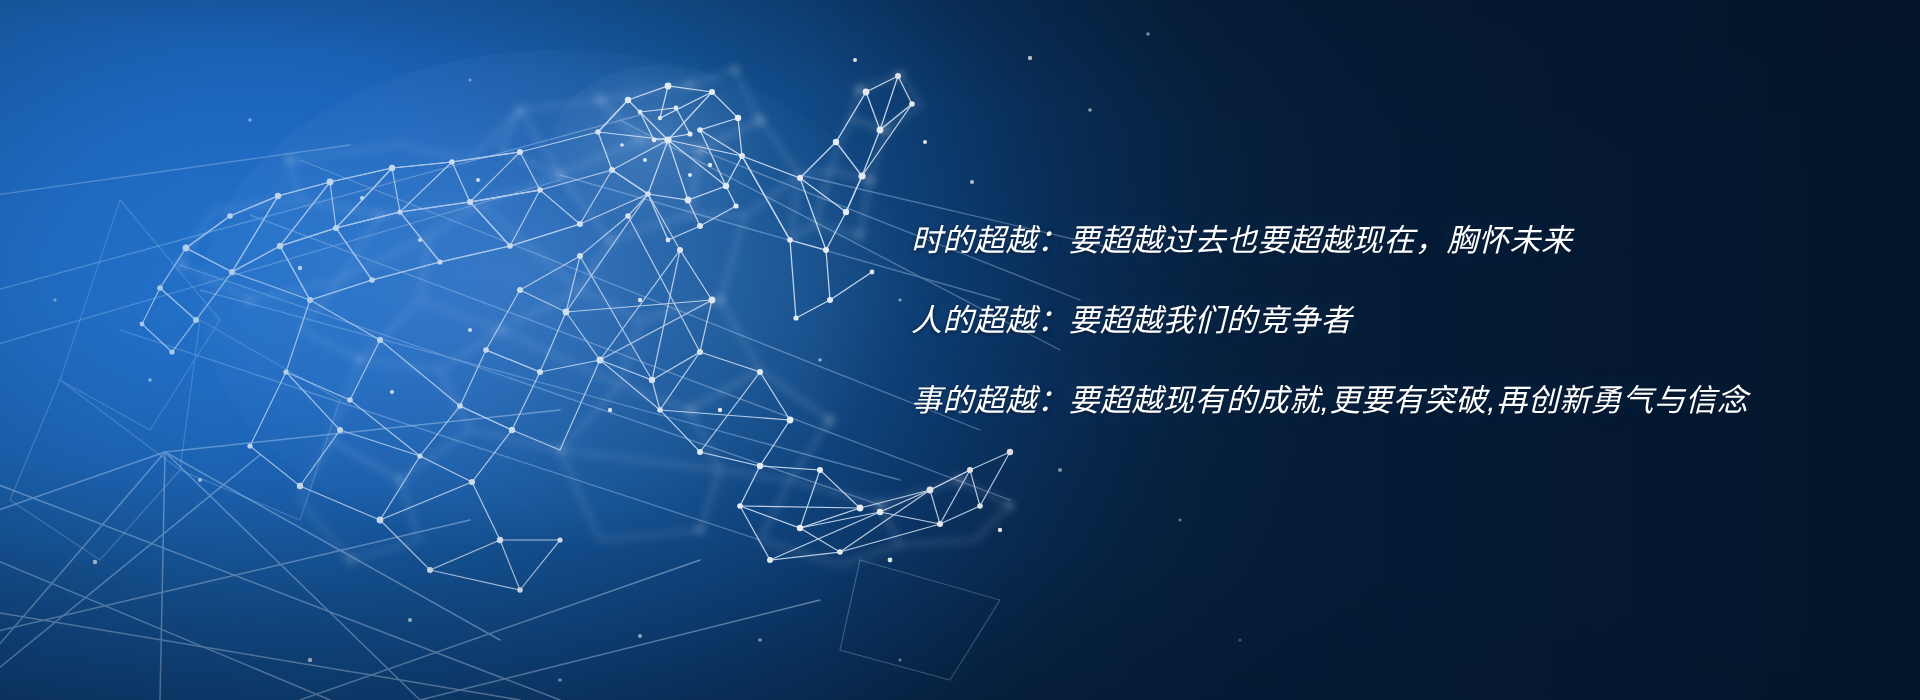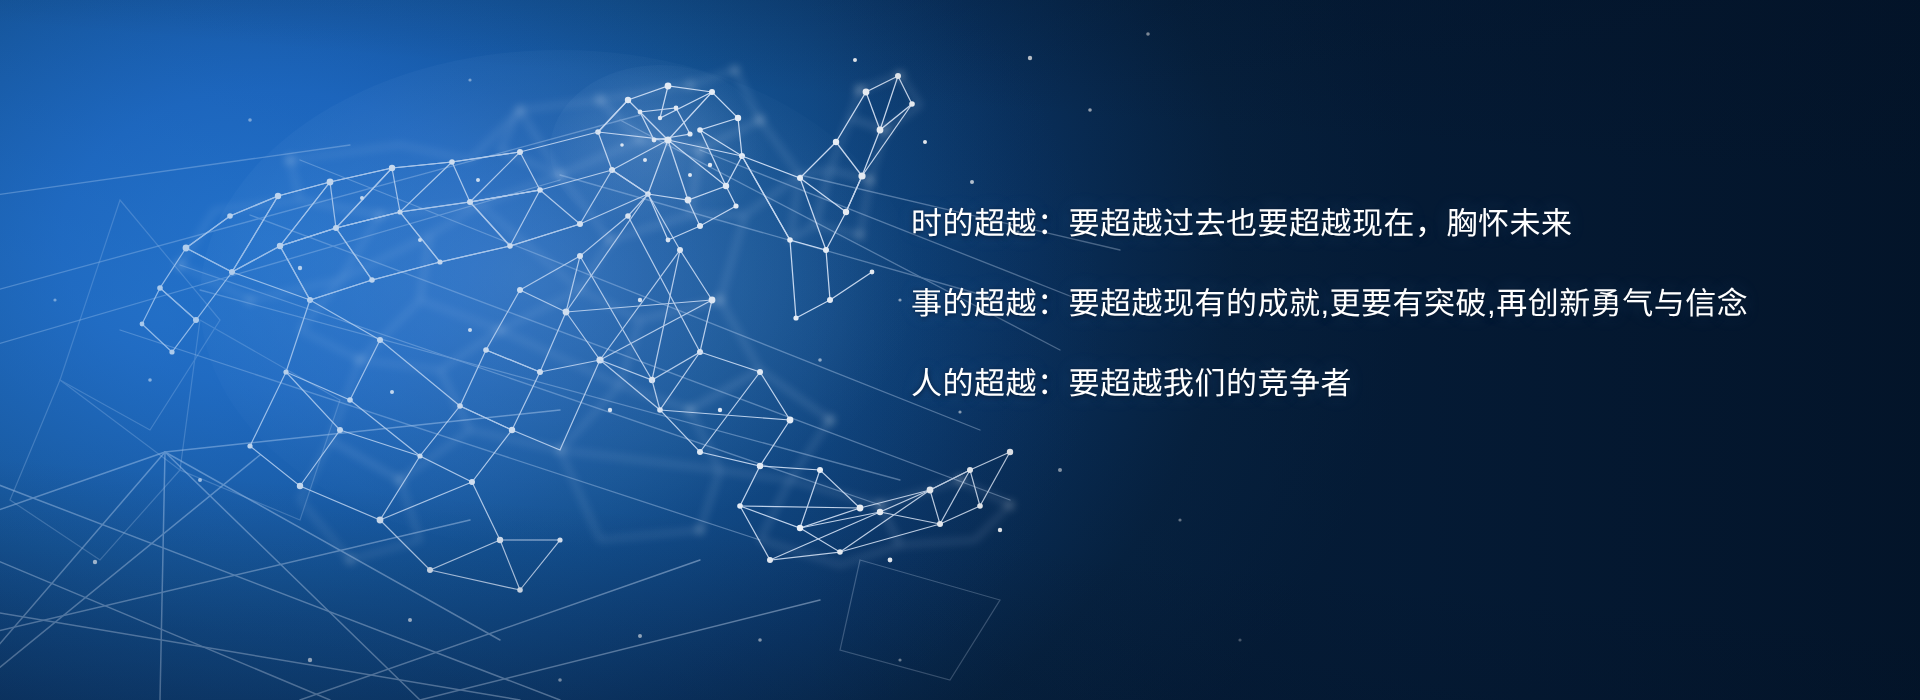--- a/index.html
+++ b/index.html
@@ -30,22 +30,23 @@
     position:absolute;inset:0;
     background:linear-gradient(185deg, rgba(3,18,38,.30) 0%, rgba(3,18,38,0) 22%, rgba(3,18,38,0) 72%, rgba(3,16,34,.28) 100%);
     pointer-events:none;
   }
   
   .art{position:absolute;inset:0;width:1920px;height:700px;}
   .art.glow{filter:blur(4px);opacity:.62;}
   
   #copy{
     position:absolute;
-    left:911px;top:208px;
+    left:911px;top:225px;
     width:900px;
+    font-style:italic;
   }
   .copy-line{
     color:#ffffff;
     font-size:31px;
     line-height:31px;
     letter-spacing:.5px;
     white-space:nowrap;
     text-shadow:0 1px 5px rgba(2,14,30,.75), 0 0 18px rgba(120,175,240,.22);
     font-weight:400;
   }
@@ -426,17 +427,17 @@
       <circle cx="760" cy="640" r="1.8" opacity=".6"></circle>
       <circle cx="900" cy="660" r="1.6" opacity=".5"></circle>
     </g>
   </svg>
 
   <div class="bg-vig"></div>
   <div class="bg-darktop"></div>
 
   <div id="copy">
     <div class="copy-line">时的超越：要超越过去也要超越现在，胸怀未来</div>
+    <div class="copy-line">人的超越：要超越我们的竞争者</div>
     <div class="copy-line">事的超越：要超越现有的成就,更要有突破,再创新勇气与信念</div>
-    <div class="copy-line">人的超越：要超越我们的竞争者</div>
   </div>
 
 </div>
 
 </body></html>

